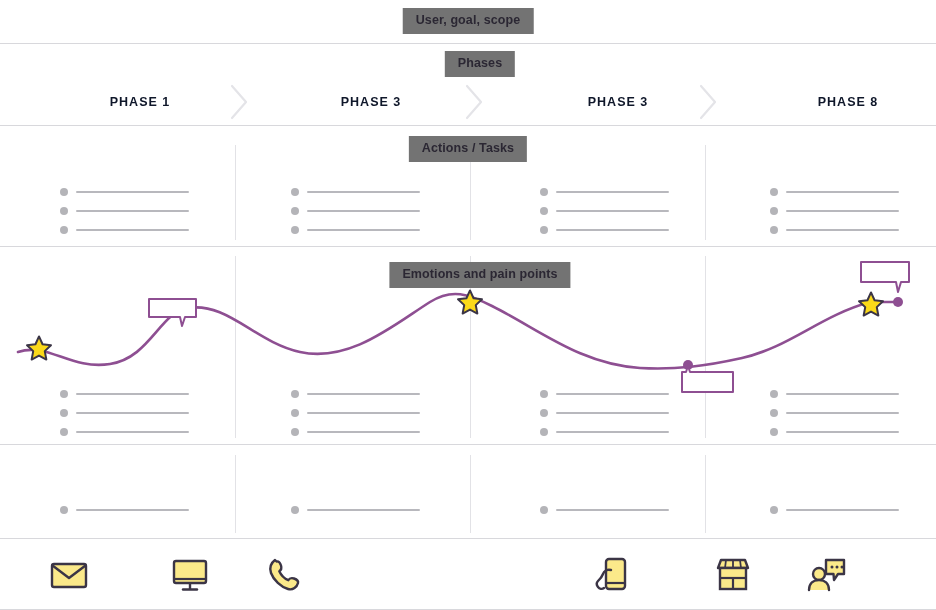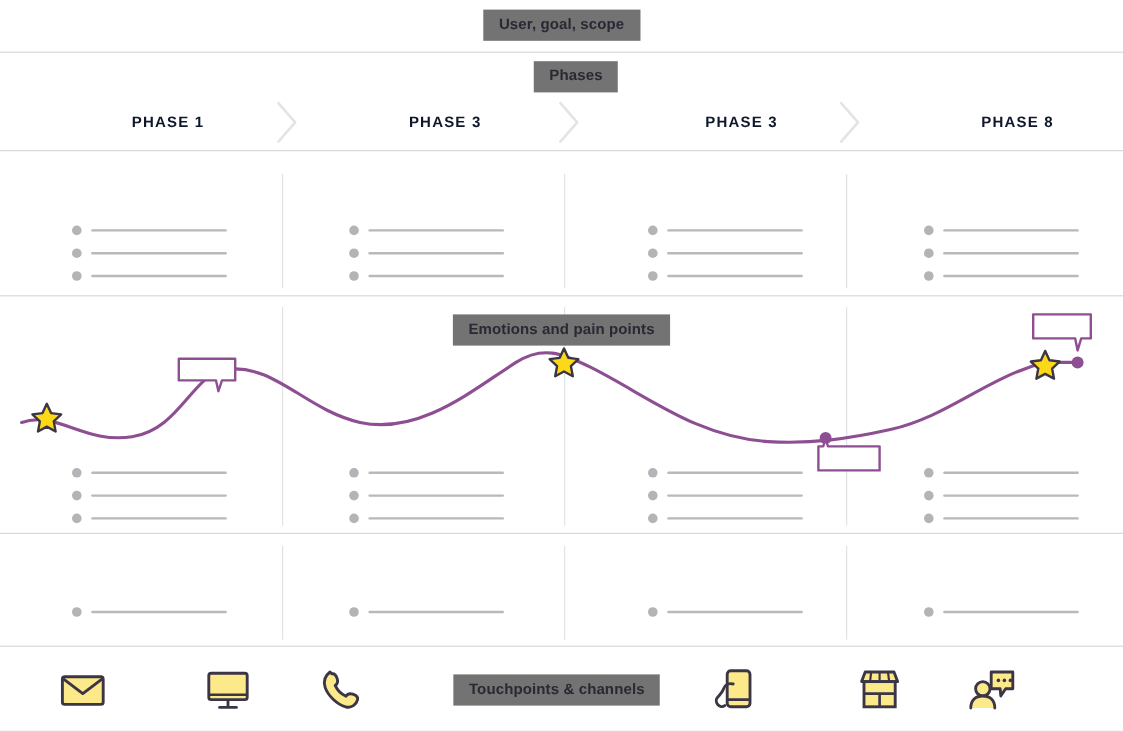--- a/index.html
+++ b/index.html
@@ -81,20 +81,21 @@
   <svg class="chev" style="left:226px;top:83px" viewBox="0 0 26 38">
     <path d="M6 3 L20 19 L6 35" fill="none" stroke="#e4e4e8" stroke-width="2.2" stroke-linecap="round" stroke-linejoin="round"></path>
   </svg>
   <svg class="chev" style="left:461px;top:83px" viewBox="0 0 26 38">
     <path d="M6 3 L20 19 L6 35" fill="none" stroke="#e4e4e8" stroke-width="2.2" stroke-linecap="round" stroke-linejoin="round"></path>
   </svg>
   <svg class="chev" style="left:695px;top:83px" viewBox="0 0 26 38">
     <path d="M6 3 L20 19 L6 35" fill="none" stroke="#e4e4e8" stroke-width="2.2" stroke-linecap="round" stroke-linejoin="round"></path>
   </svg>
 
+  <div class="chip" style="left:468px;top:136px">Actions / Tasks</div>
 
   <div class="vdiv" style="left:235px;top:145px;height:95px"></div>
   <div class="vdiv" style="left:470px;top:145px;height:95px"></div>
   <div class="vdiv" style="left:705px;top:145px;height:95px"></div>
 
   <div class="bgroup" style="left:60px;top:186px">
     <div class="bline">
         <span class="bdot"></span>
         <span class="bbar" style="width:113px"></span>
       </div>
@@ -143,21 +144,21 @@
     <div class="bline">
         <span class="bdot"></span>
         <span class="bbar" style="width:113px"></span>
       </div>
     <div class="bline">
         <span class="bdot"></span>
         <span class="bbar" style="width:113px"></span>
       </div>
   </div>
 
-  <div class="chip" style="left:468px;top:262px">Emotions and pain points</div>
+  <div class="chip" style="left:480px;top:262px">Emotions and pain points</div>
 
   <div class="vdiv" style="left:235px;top:256px;height:182px"></div>
   <div class="vdiv" style="left:470px;top:256px;height:182px"></div>
   <div class="vdiv" style="left:705px;top:256px;height:182px"></div>
 
   <svg class="curve-layer" viewBox="0 0 936 200">
     <path d="M18 106
              C 48 96, 70 124, 110 118
              C 150 112, 160 66, 188 62
              C 228 56, 255 96, 300 106
@@ -275,21 +276,20 @@
         <span class="bbar" style="width:113px"></span>
       </div>
   </div>
   <div class="bgroup" style="left:770px;top:504px">
     <div class="bline">
         <span class="bdot"></span>
         <span class="bbar" style="width:113px"></span>
       </div>
   </div>
 
-  <div class="chip" style="left:464px;top:562px">Touchpoints &amp; channels</div>
 
   <svg class="tp-icon" style="left:69px;top:552px" viewBox="0 0 46 46">
     <rect x="6" y="12" width="34" height="23" rx="2" fill="#fbe98a" stroke="#3b3546" stroke-width="2.4"></rect>
     <path d="M6.5 13.5 L23 26 L39.5 13.5" fill="none" stroke="#3b3546" stroke-width="2.4" stroke-linecap="round" stroke-linejoin="round"></path>
   </svg>
 
   <svg class="tp-icon" style="left:190px;top:552px" viewBox="0 0 46 46">
     <rect x="7" y="9" width="32" height="22" rx="2" fill="#fbe98a" stroke="#3b3546" stroke-width="2.4"></rect>
     <line x1="7" y1="27" x2="39" y2="27" stroke="#3b3546" stroke-width="2.2"></line>
     <line x1="23" y1="31" x2="23" y2="37" stroke="#3b3546" stroke-width="2.4"></line>

